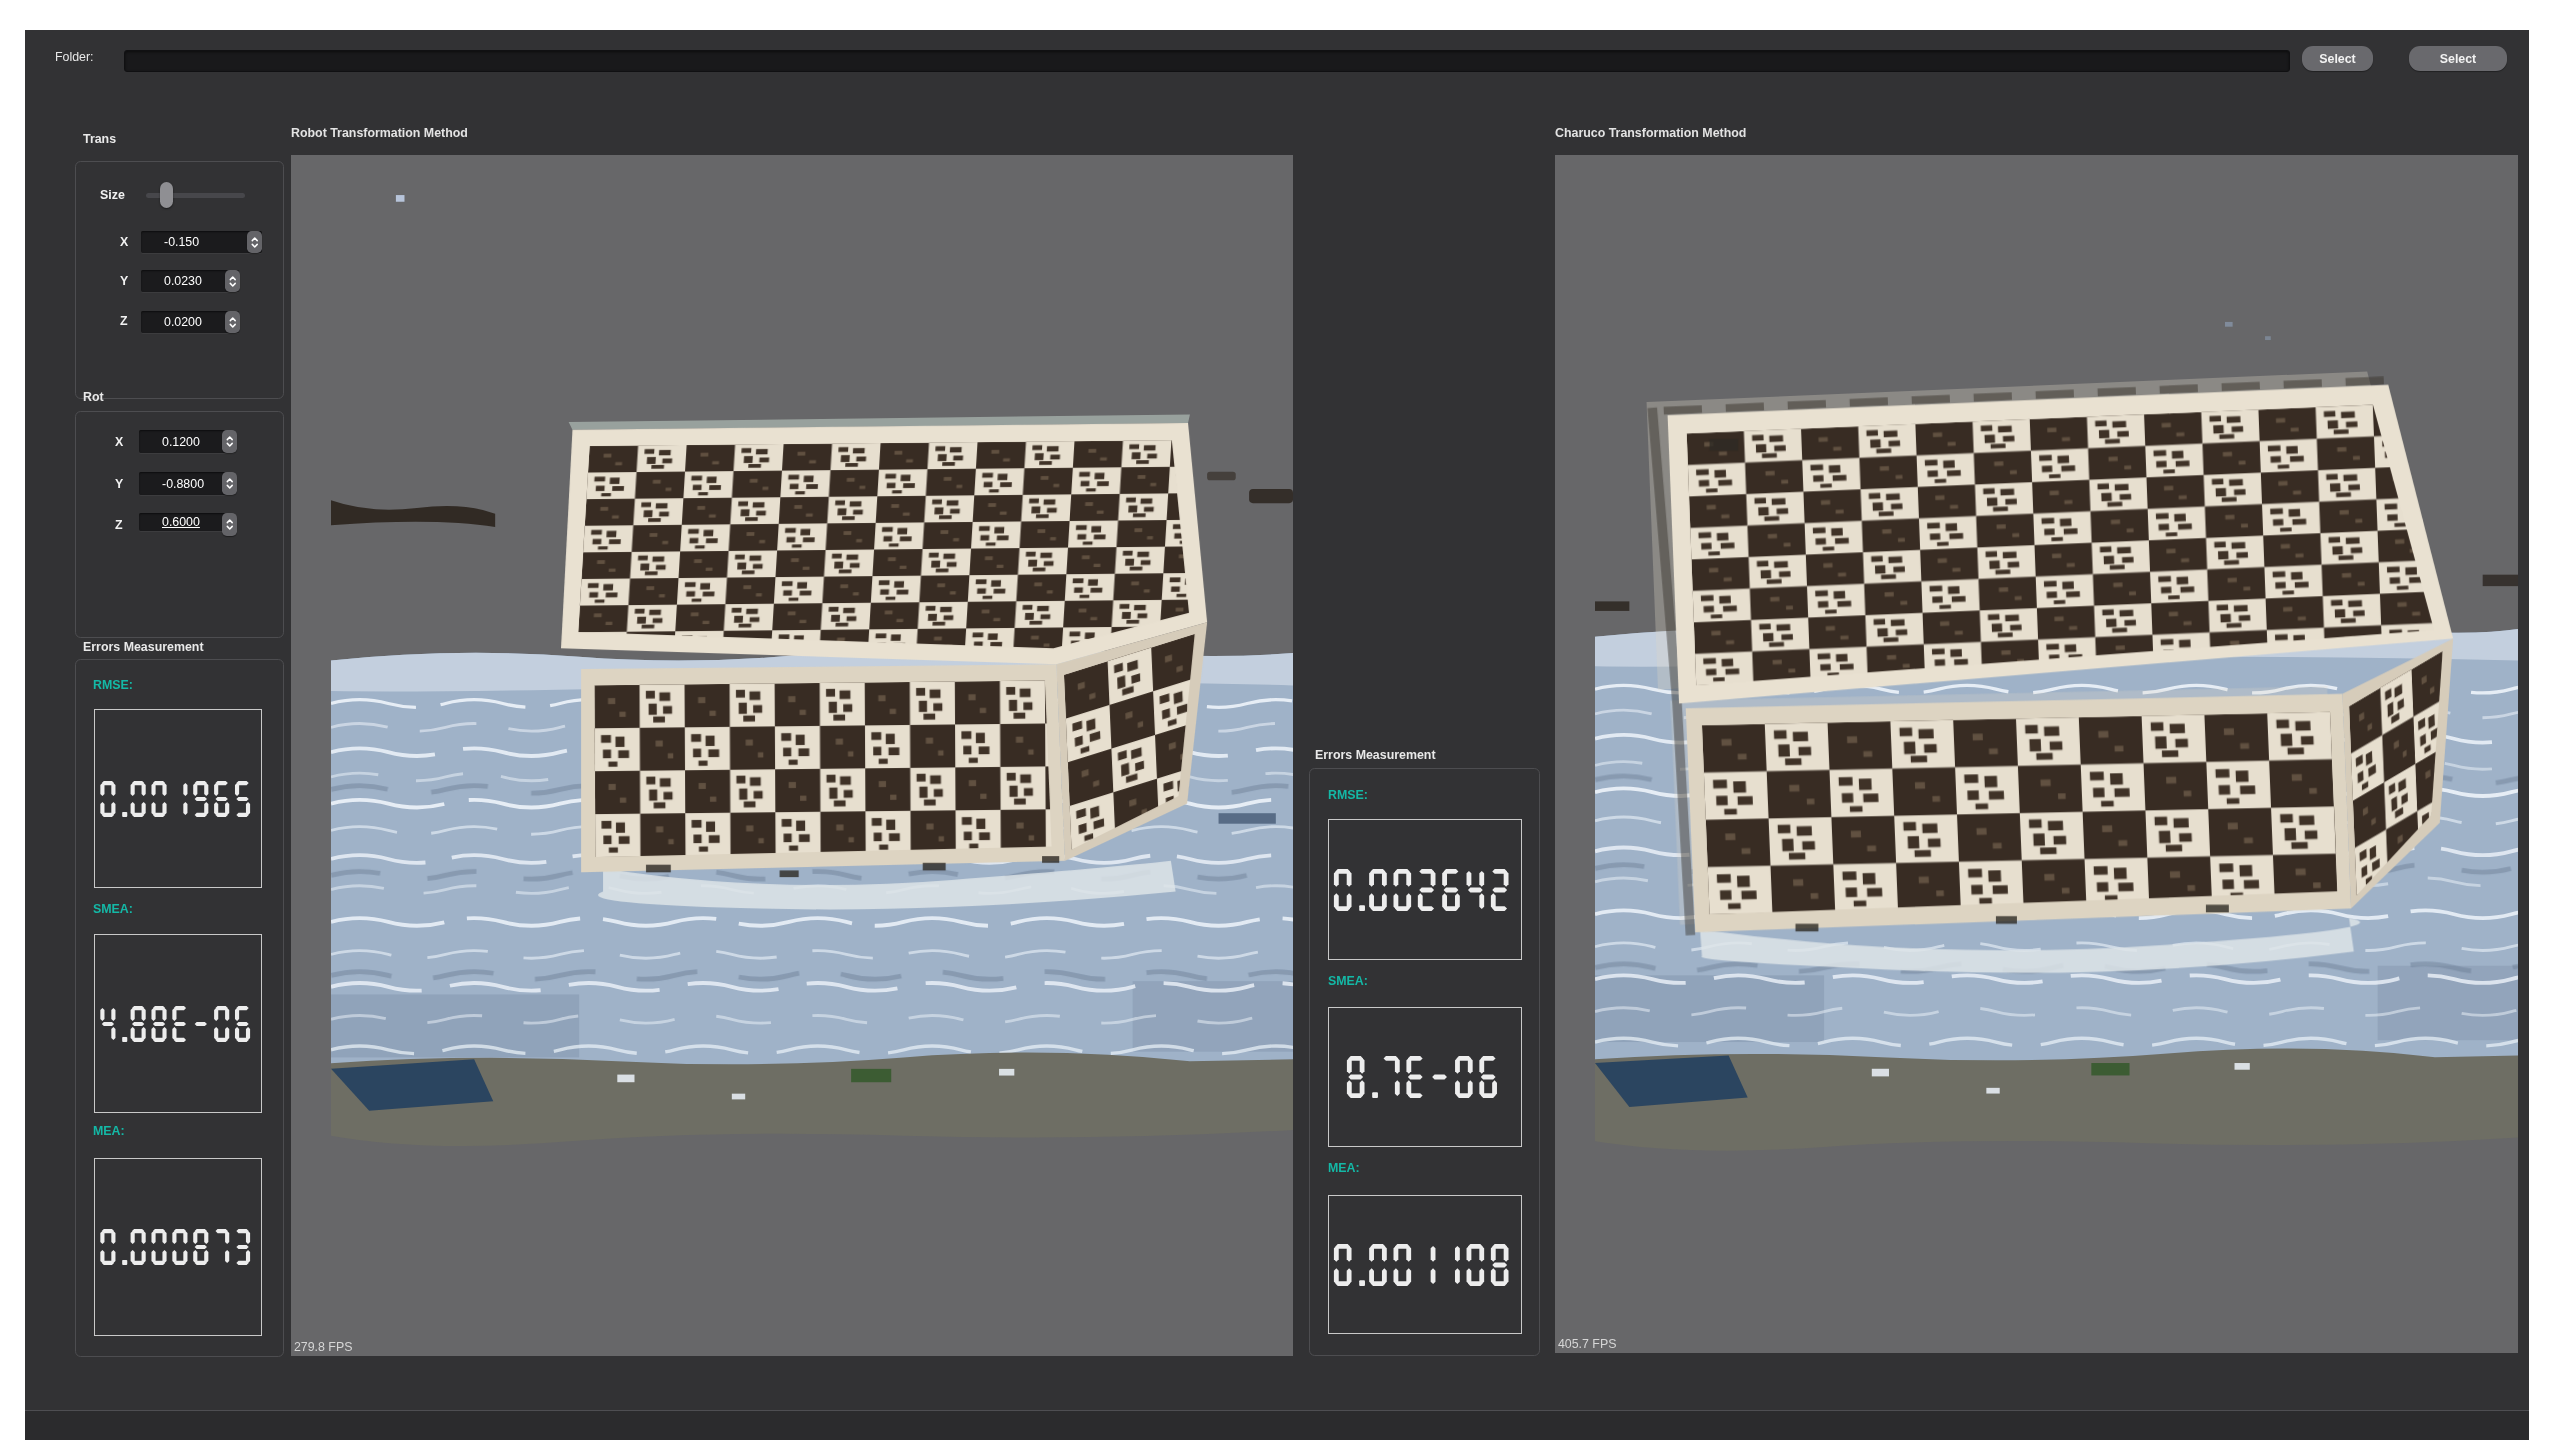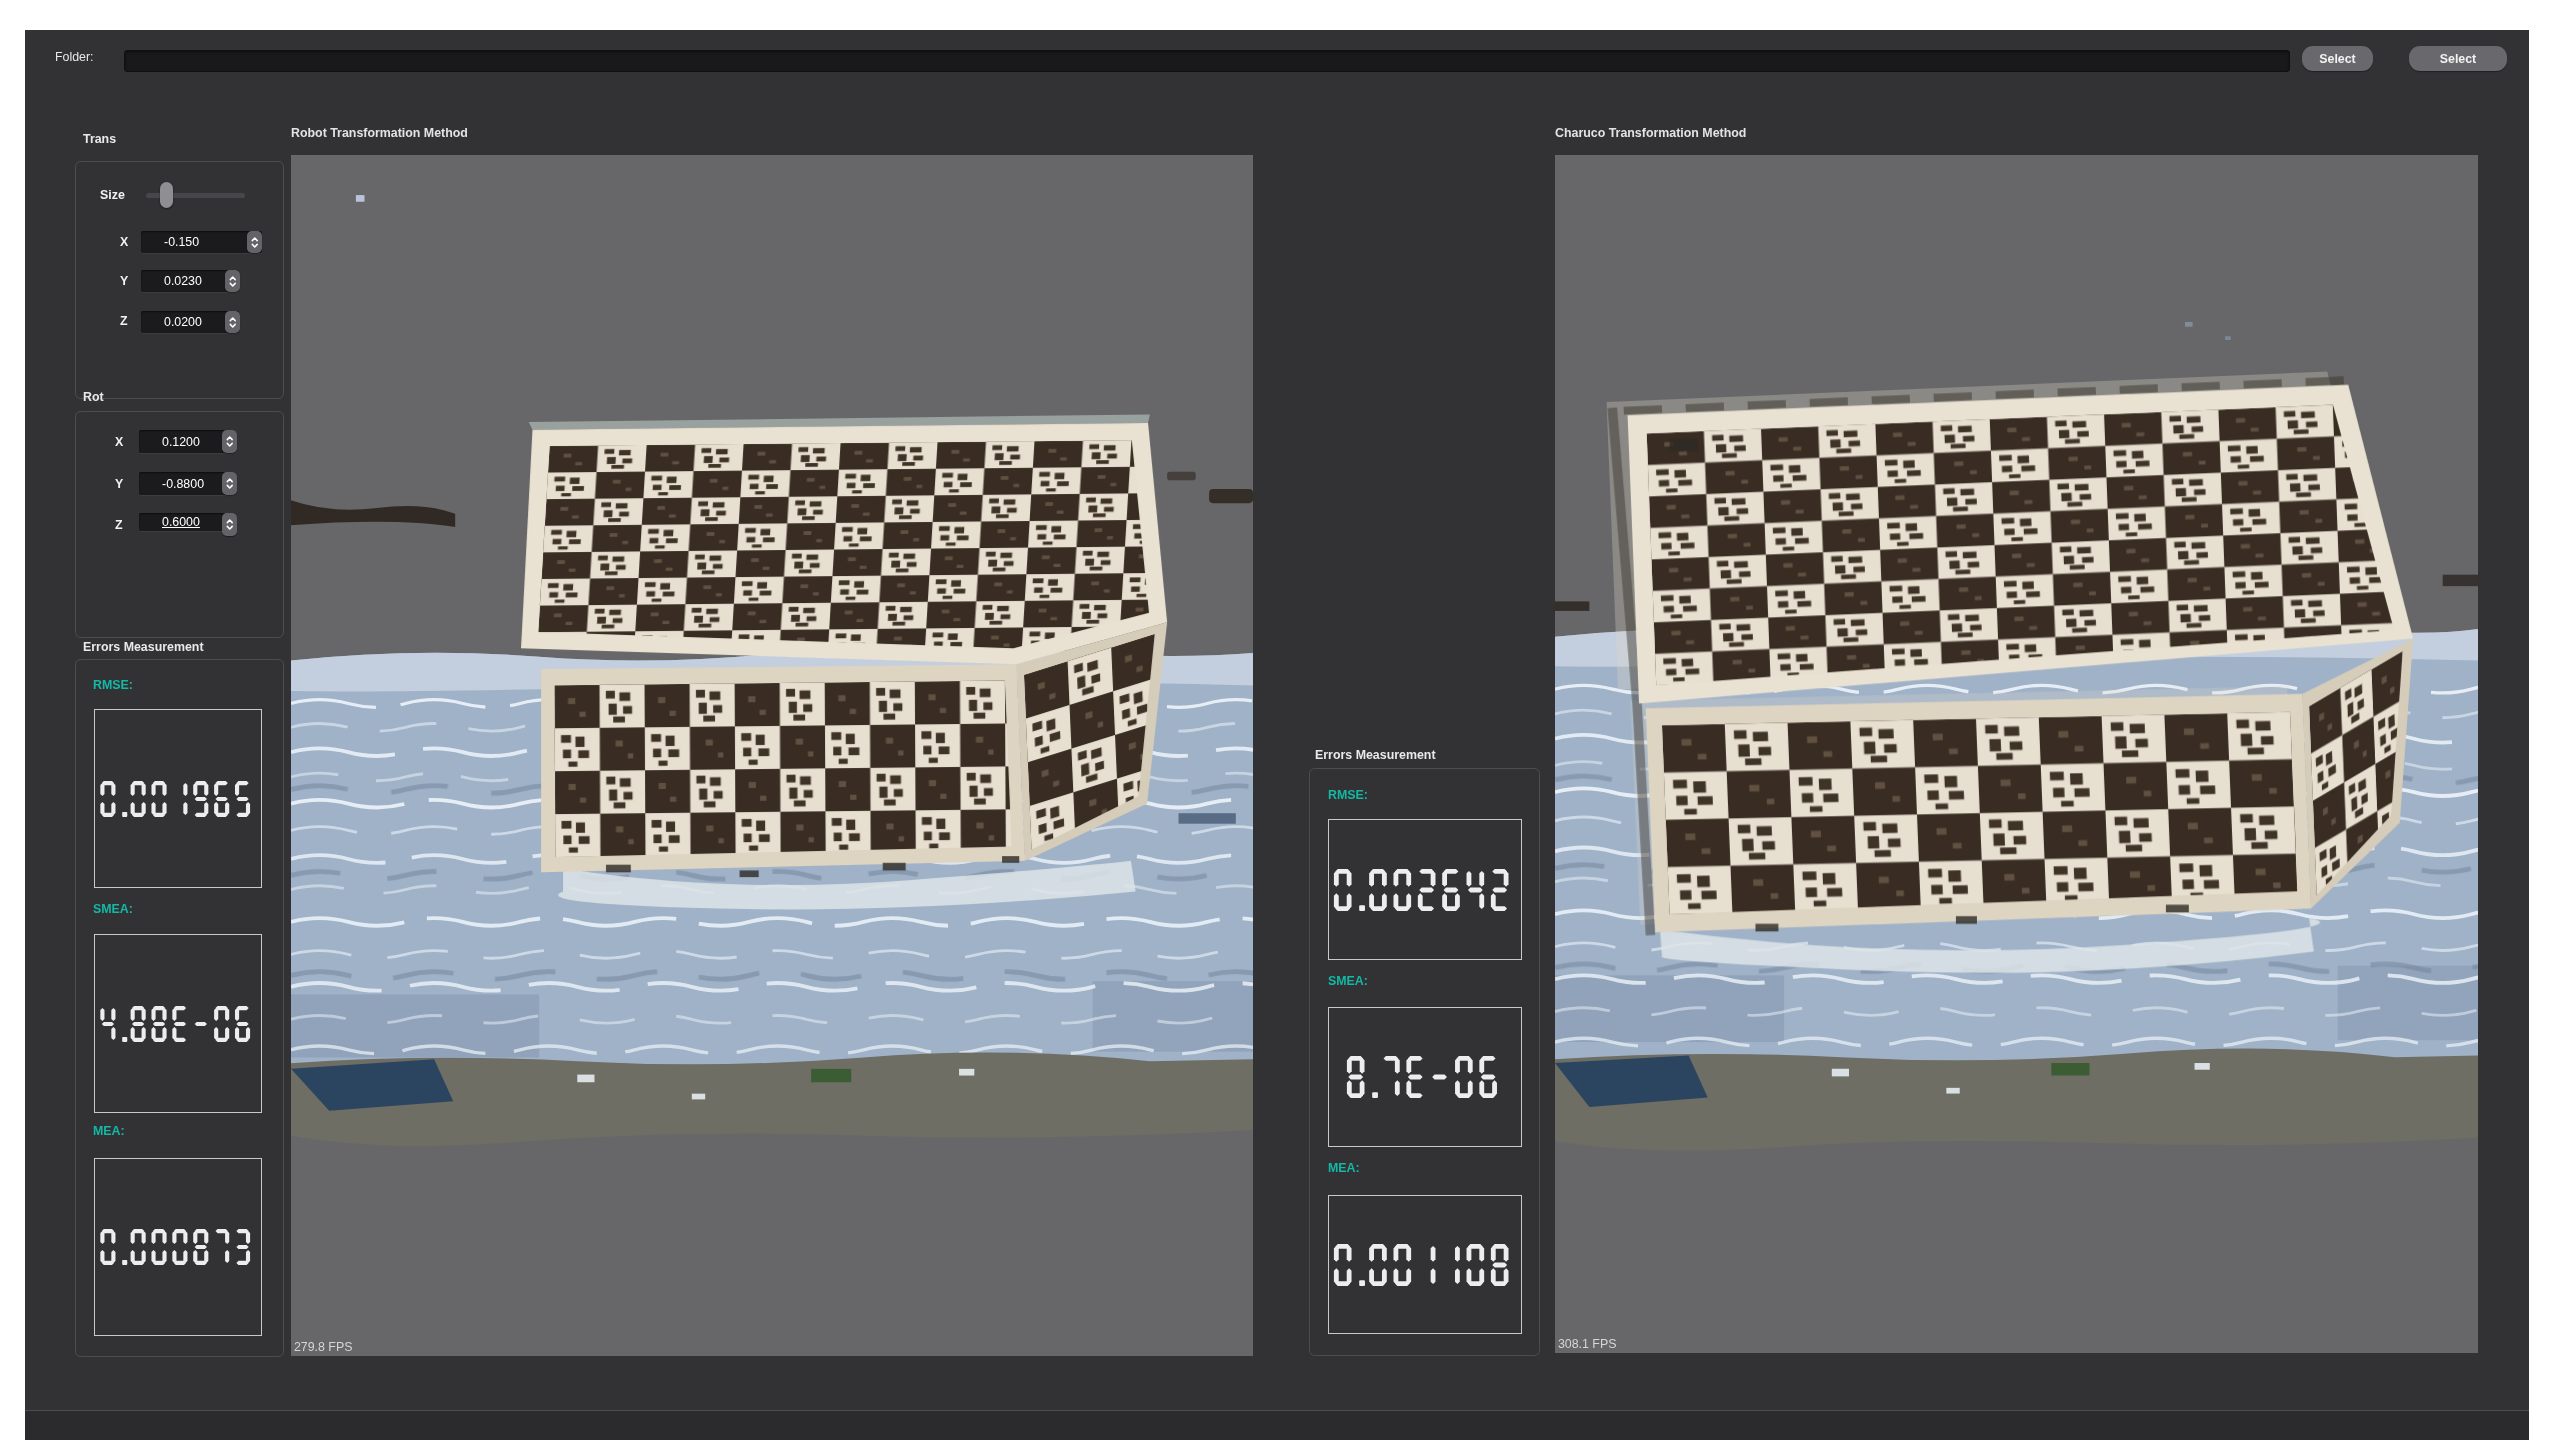--- a/index.html
+++ b/index.html
@@ -16,21 +16,21 @@
   .rowlabel{position:absolute;font-size:12.4px;font-weight:700;color:#f2f2f2;}
   .numinput{position:absolute;background:#1b1b1d;border:none;border-radius:1.9px;color:#ffffff;font-size:12.4px;
     padding:0 0 0 23px;font-family:"Liberation Sans",sans-serif;box-shadow:inset 0 1px 1.9px rgba(0,0,0,.55),0 1px 0 rgba(255,255,255,.05);}
   .stepper{position:absolute;background:#646468;border-radius:4.8px;display:flex;align-items:center;justify-content:center;
     box-shadow:0 1px 1px rgba(0,0,0,.4);cursor:pointer;}
   .slider-track{position:absolute;background:#47474b;border-radius:2.9px;}
   .slider-knob{position:absolute;background:#8f8f93;border-radius:6.7px;box-shadow:0 1px 1.9px rgba(0,0,0,.5);cursor:pointer;}
   .lcdlabel{position:absolute;font-size:12.4px;font-weight:700;color:#14b8a6;}
   .lcdbox{position:absolute;border:1px solid #c9c9c9;display:flex;align-items:center;justify-content:center;}
   .vp-title{position:absolute;font-size:12.4px;font-weight:600;color:#e3e3e3;}
-  .viewport{position:absolute;background:#676769;overflow:hidden;}
+  .viewport{position:absolute;background:#676769;overflow:hidden;padding-left:40px;}
   .viewport svg{display:block;width:100%;height:100%;}
   .fps{position:absolute;left:2.9px;bottom:1.9px;font-size:12.4px;color:#d6d6d6;}
   .divider{position:absolute;left:0;width:100%;height:1px;background:#4e4e52;}
   .bottomstrip{position:absolute;left:0;width:100%;background:#2b2b2d;}
   .stepper svg{display:block;}
 </style>
 </head>
 <body>
 
 <div class="page">
@@ -551,20 +551,20 @@
         <polygon points="112,598 770,584 778,772 120,796" fill="url(#pFrontR)"></polygon>
         <polygon points="783,565 899,507 885,700 792,790" fill="#d6ccba"></polygon>
         <polygon points="790,578 888,520 876,692 798,776" fill="url(#pRightR)"></polygon>
         <g fill="#2e2a24" opacity="0.8">
           <rect x="120" y="298" width="30" height="12"></rect>
             <rect x="210" y="806" width="24" height="8"></rect>
           <rect x="420" y="798" width="22" height="8"></rect>
             <rect x="640" y="786" width="24" height="8"></rect>
         </g>
       </svg>
-      <span class="fps">308.1 FPS</span>
+      <span class="fps">405.7 FPS</span>
     </div>
 
     <div class="divider" style="top:1380px;"></div>
     <div class="bottomstrip" style="top:1381px;height:29px;"></div>
   </div>
 </div>
 
 
 </body></html>

